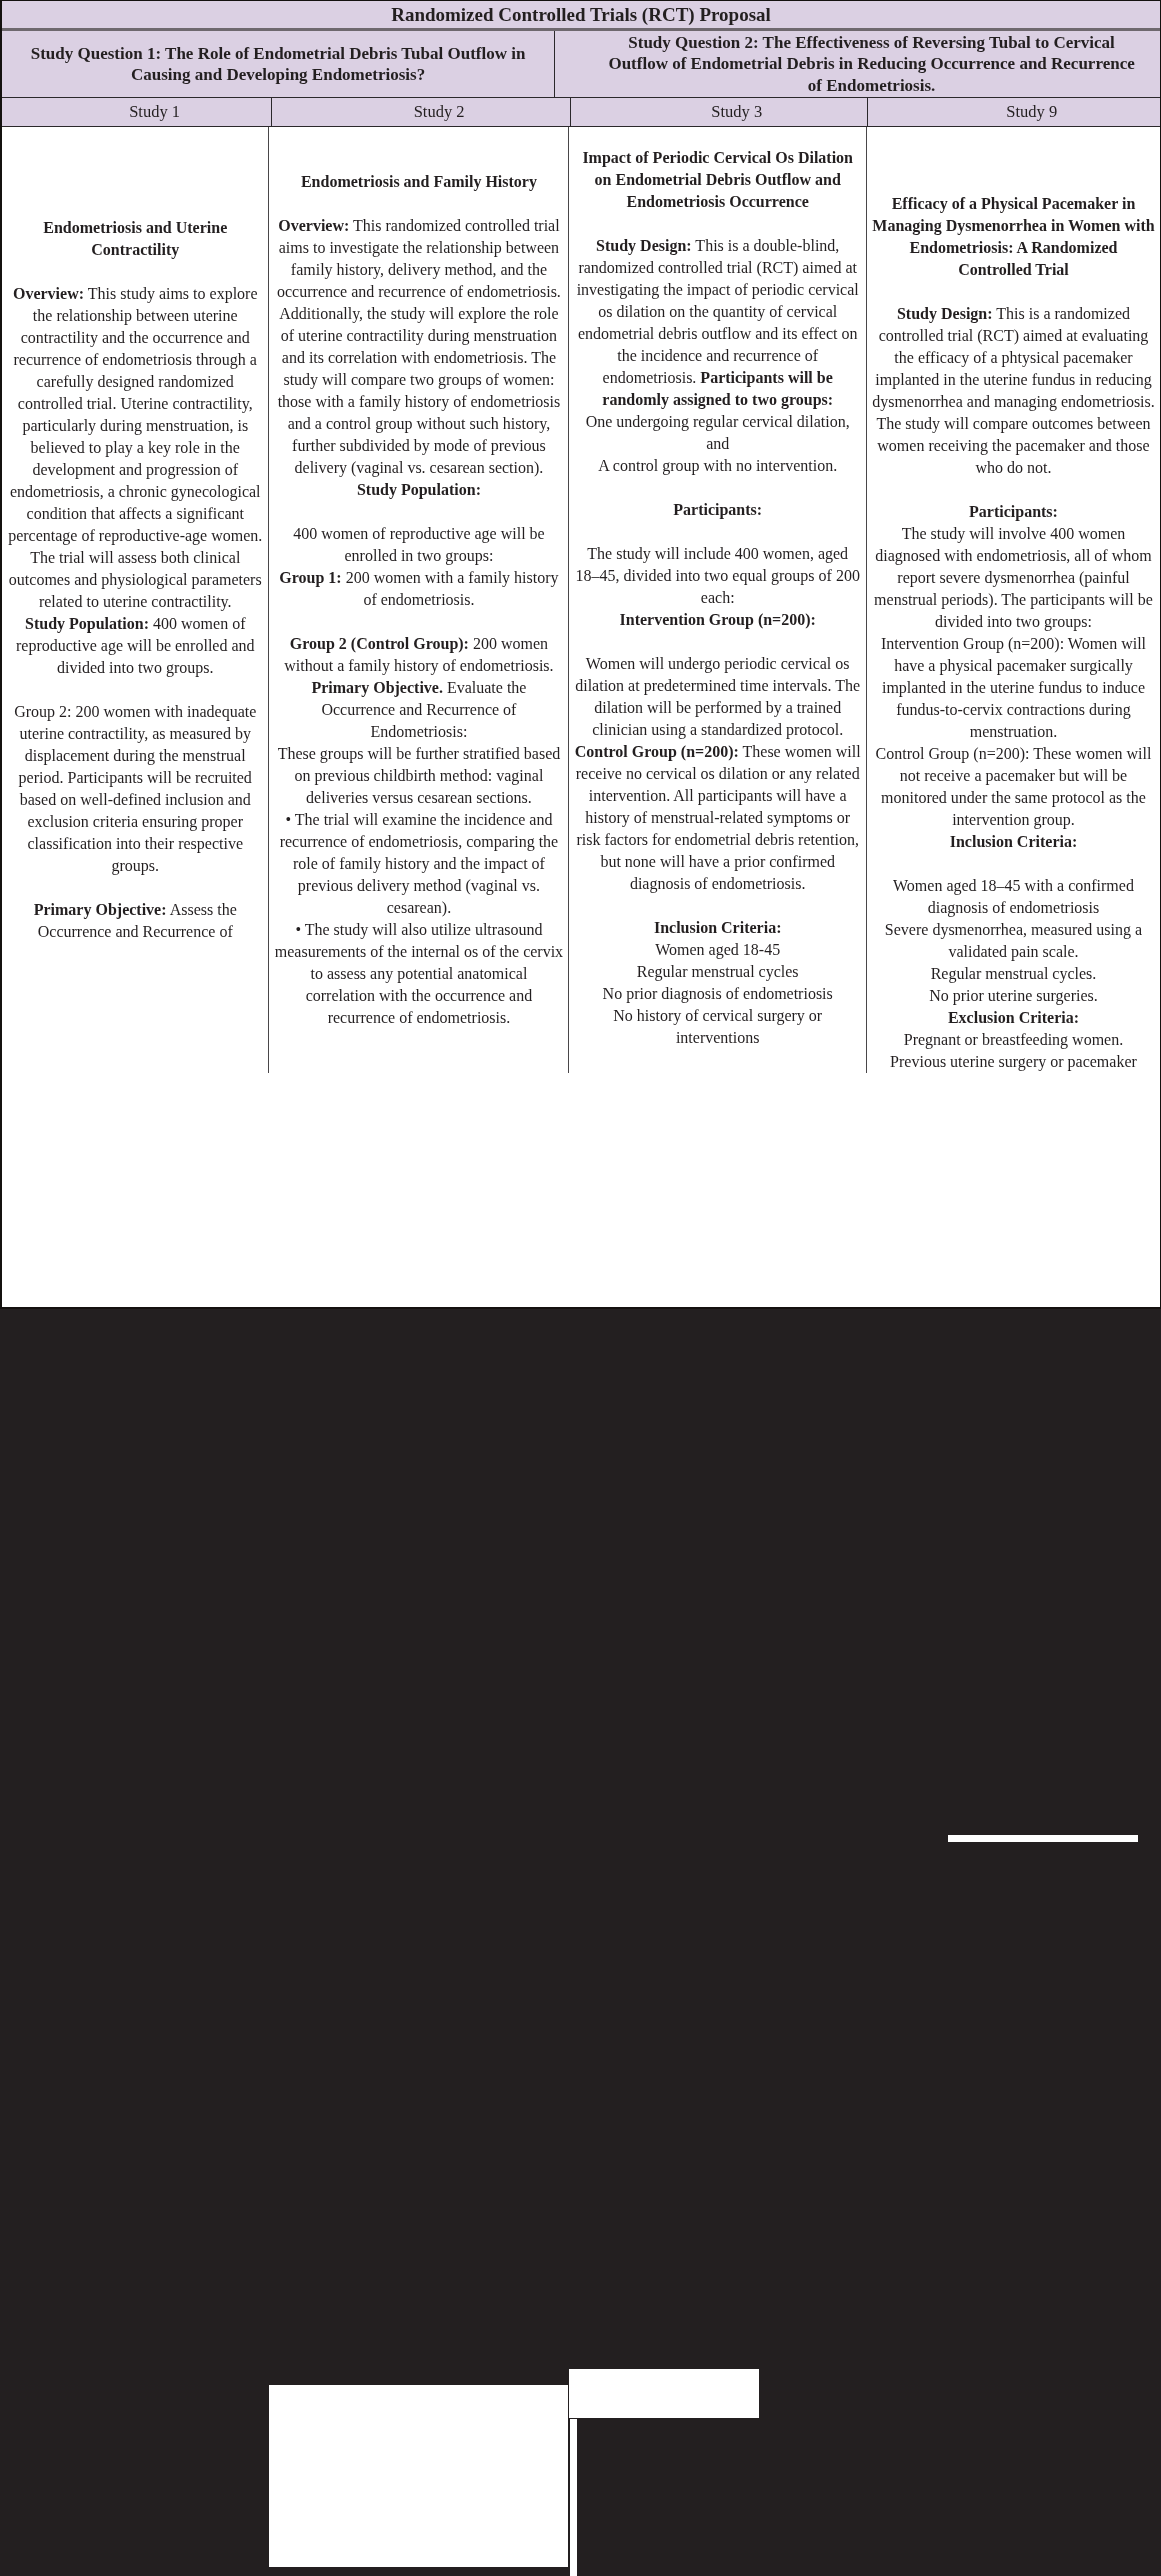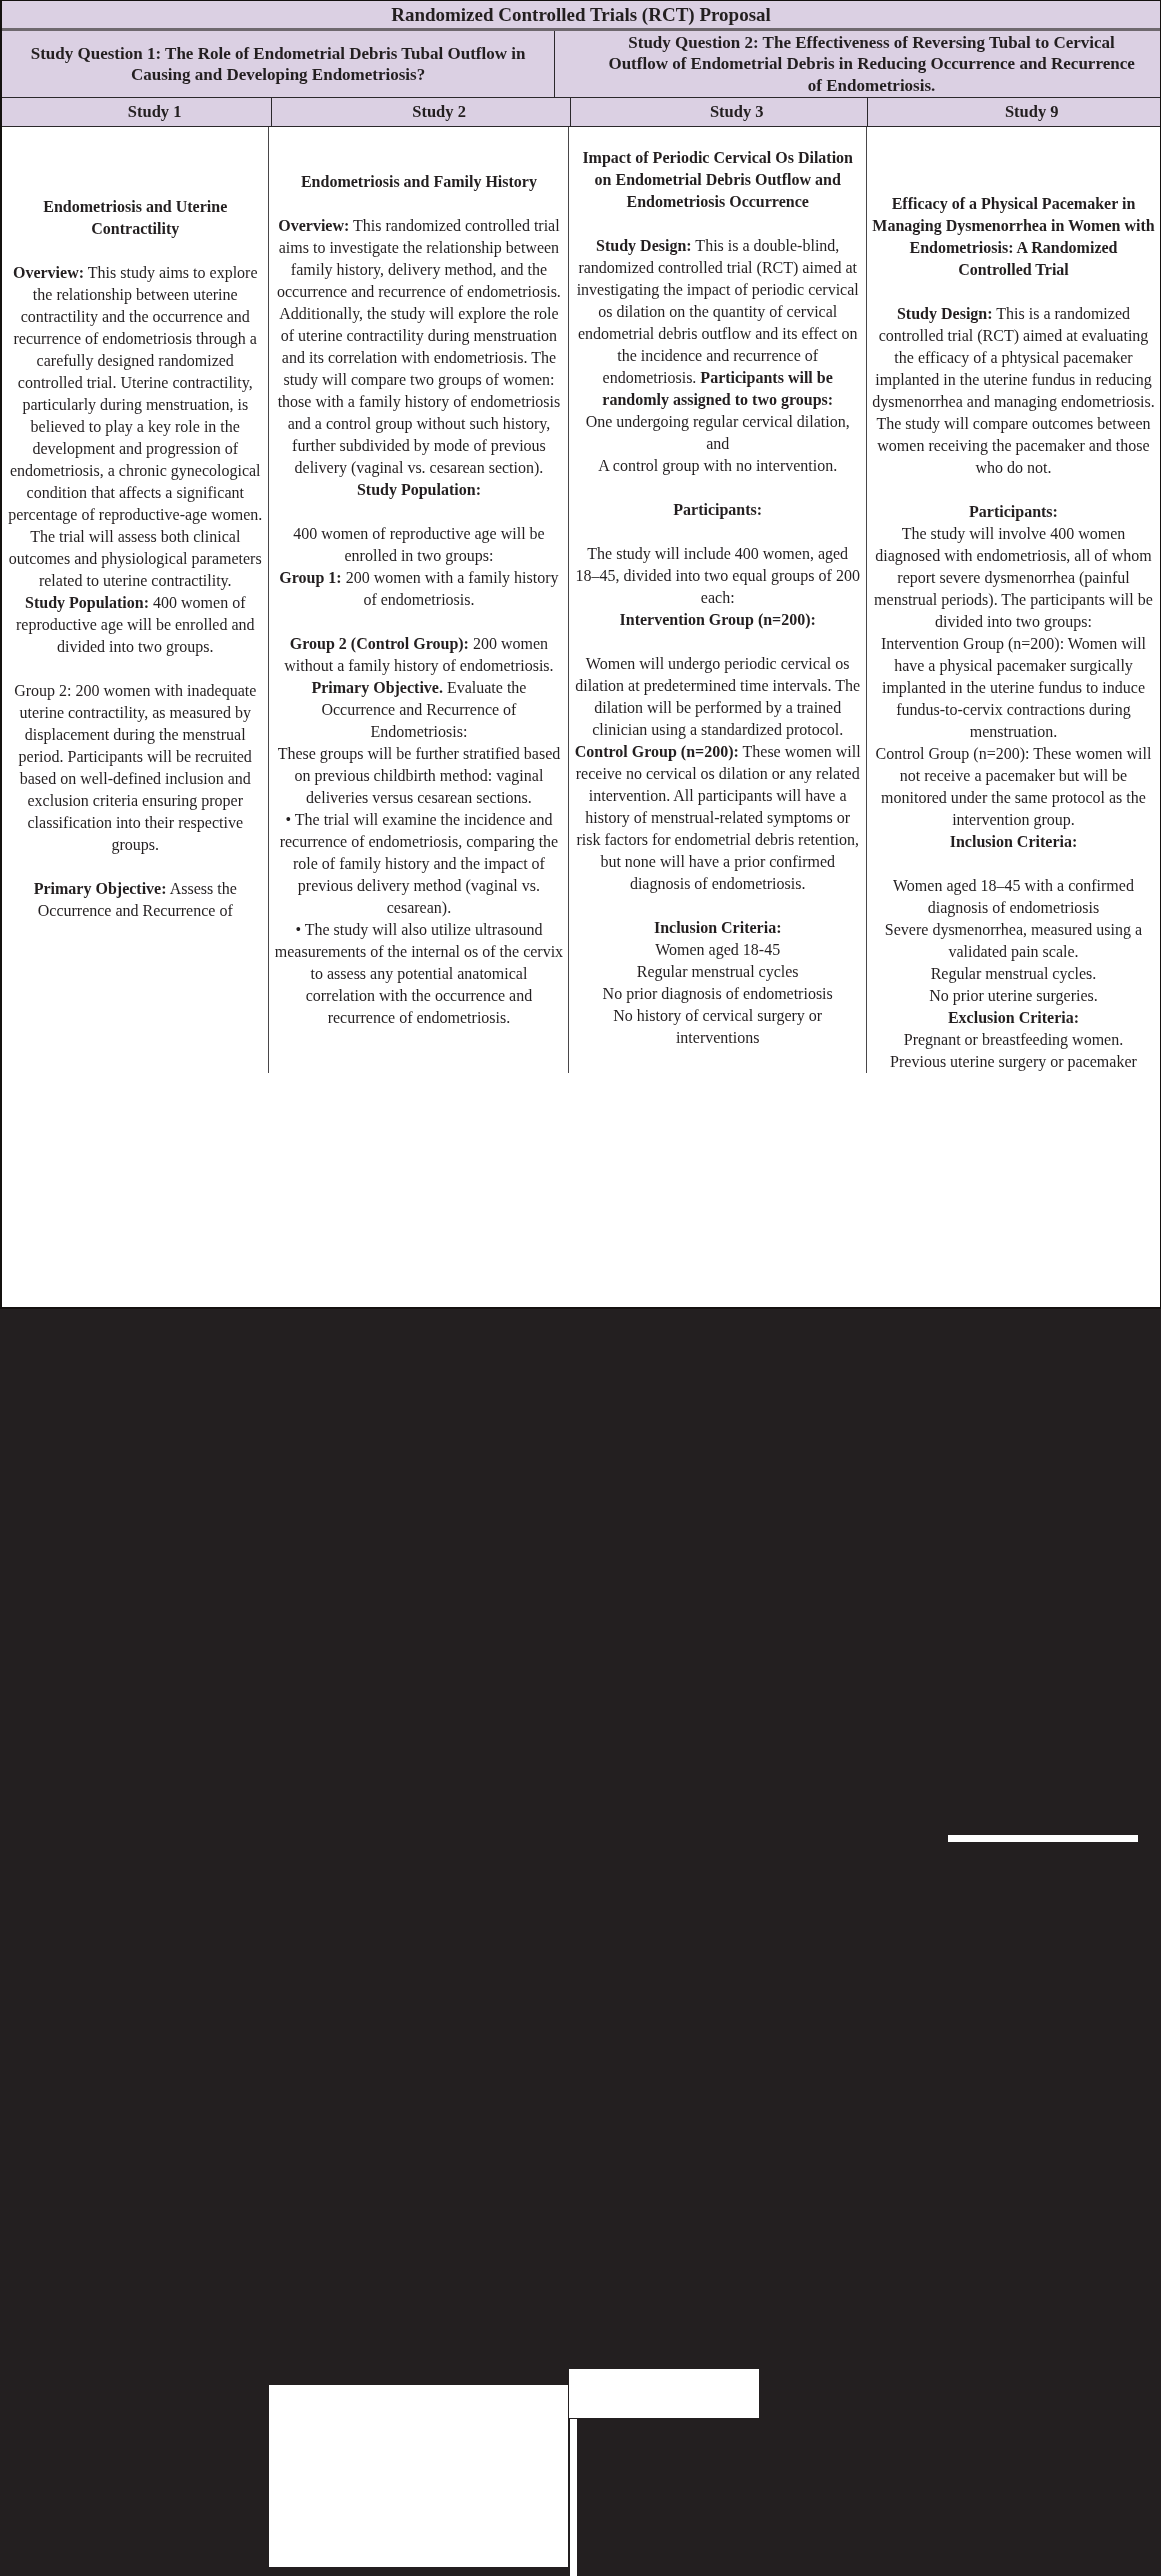--- a/index.html
+++ b/index.html
@@ -27,36 +27,36 @@
   .qcell {
     display:flex; align-items:center; justify-content:center;
     font-weight:bold; font-size:17px; text-align:center;
     box-sizing:border-box; padding:0 24px; line-height:1.25;
   }
   .q1 { width:48.95%; border-right:1.5px solid #2b282b; }
   .q2 { width:51.05%; }
   .row-studyheads { display:flex; height:28px; background:#dbd0e3; border-bottom:1.5px solid #2b282b; }
   .shcell {
     display:flex; align-items:center; justify-content:center;
-    font-weight:bold; font-size:16.5px; box-sizing:border-box;
+    font-weight:normal; font-size:16.5px; box-sizing:border-box;
     border-right:1.5px solid #2b282b;
     margin-left:36px;
   }
   .row-body { display:flex; height:946px; background:#ffffff; }
   .bcell {
     box-sizing:border-box; border-right:1px solid #494649;
     overflow:hidden; text-align:center;
     font-size:16px; line-height:22px;
     padding-left:5.2px; padding-right:5.2px;
   }
   .w1 { width:23.1%; }
   .w2 { width:25.9%; }
   .w3 { width:25.7%; }
   .w4 { width:25.3%; border-right:none; }
-  .pt1 { padding-top:69px; }
+  .pt1 { padding-top:90px; }
   .pt2 { padding-top:44px; }
   .pt3 { padding-top:19.6px; }
   .pt4 { padding-top:66px; }
   .bcell p { margin:0; }
   .bcell p.gap { margin-top:22px; }
   .b { font-weight:bold; }
 
   
   .shape { position:absolute; background:#ffffff; }
 </style>

